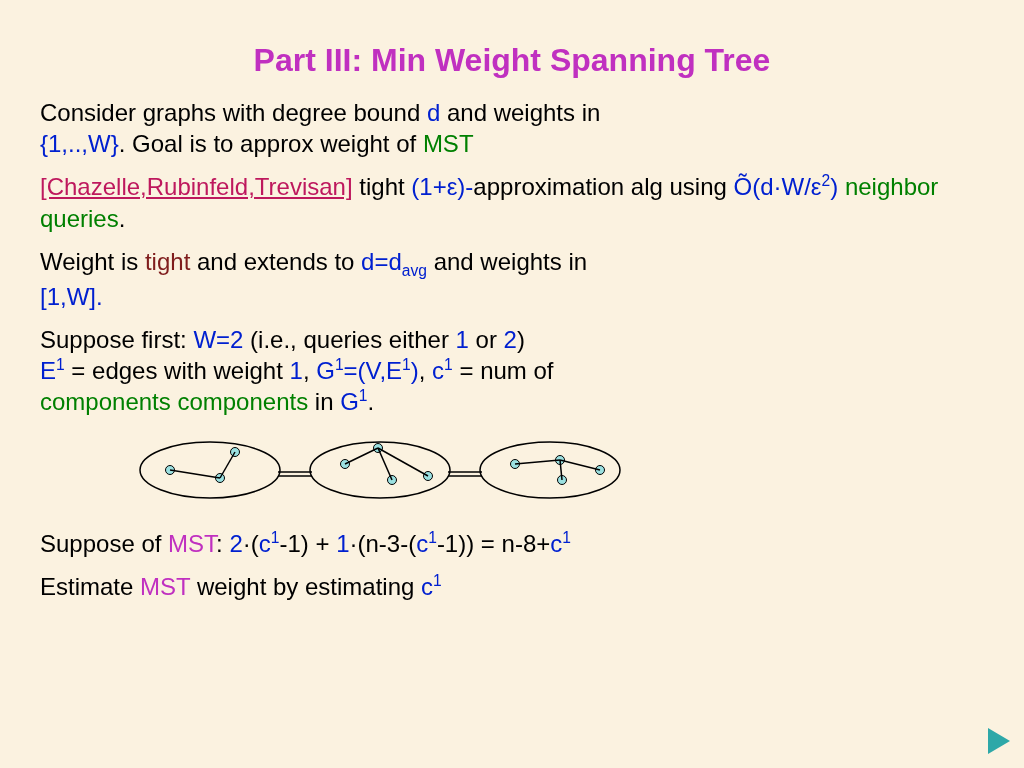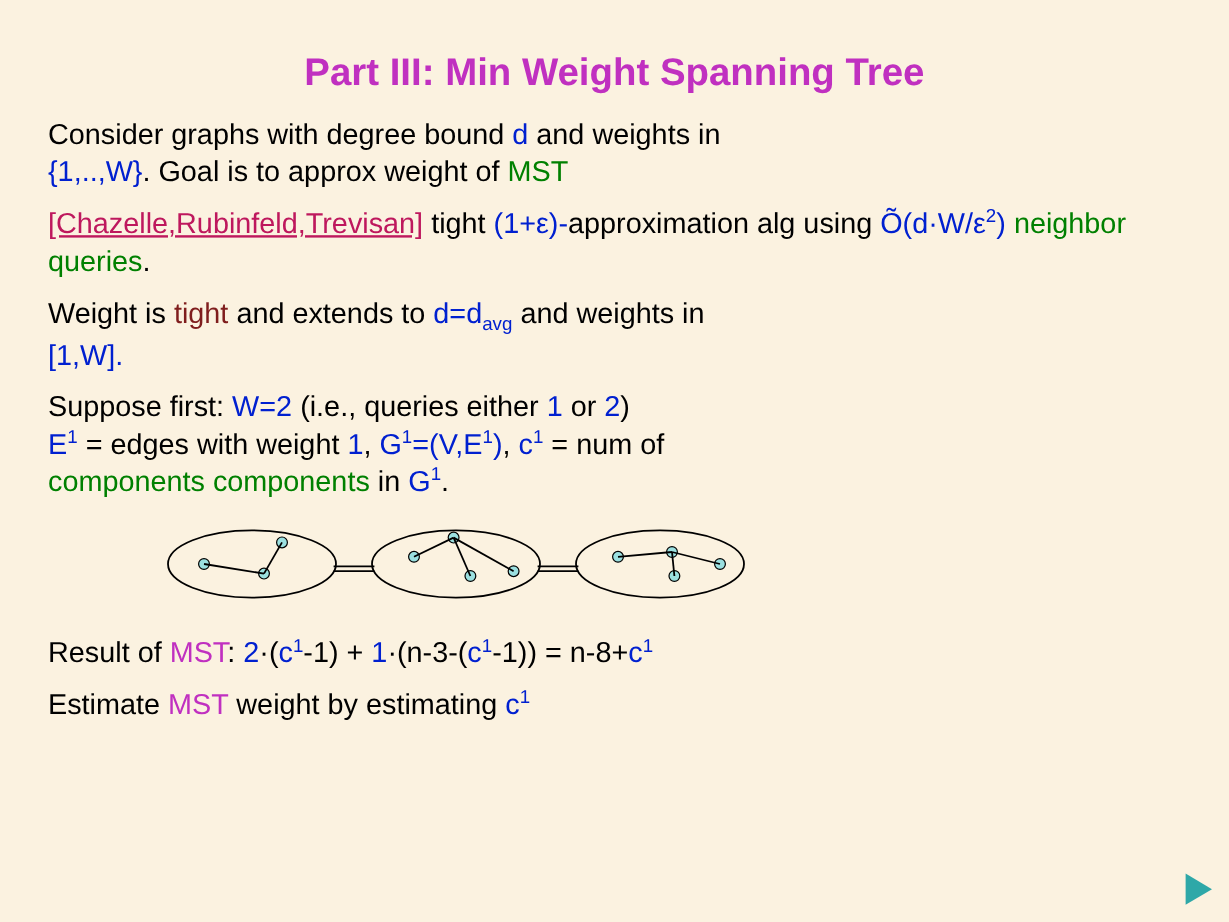--- a/index.html
+++ b/index.html
@@ -97,20 +97,20 @@
         <line x1="248" y1="18" x2="262" y2="50"></line>
         <line x1="248" y1="18" x2="298" y2="46"></line>
     <line x1="385" y1="34" x2="430" y2="30"></line>
         <line x1="430" y1="30" x2="432" y2="50"></line>
         <line x1="430" y1="30" x2="470" y2="40"></line>
   </g>
 </svg>
 </div>
 
 <div class="para">
-  <span>Result of </span><span class="purple">MST</span><span>: </span><span class="blue">2</span><span>·(</span><span class="blue"><span>c</span><sup>1</sup></span><span>-1) + </span><span class="blue">1</span><span>·(n-3-(</span><span class="blue"><span>c</span><sup>1</sup></span><span>-1)) = n-8+</span><span class="blue"><span>c</span><sup>1</sup></span>
+  <span>Suppose of </span><span class="purple">MST</span><span>: </span><span class="blue">2</span><span>·(</span><span class="blue"><span>c</span><sup>1</sup></span><span>-1) + </span><span class="blue">1</span><span>·(n-3-(</span><span class="blue"><span>c</span><sup>1</sup></span><span>-1)) = n-8+</span><span class="blue"><span>c</span><sup>1</sup></span>
 </div>
 
 <div class="para">
   <span>Estimate </span><span class="purple">MST</span><span> weight by estimating </span><span class="blue"><span>c</span><sup>1</sup></span>
 </div>
 
 <div class="next-btn"></div>
 
 </body></html>

